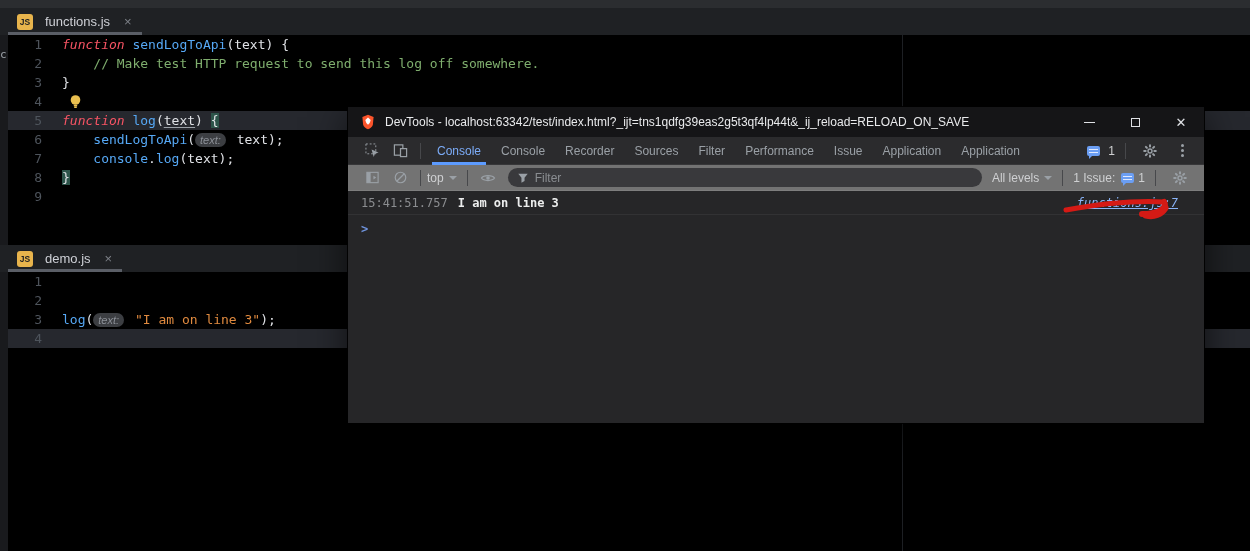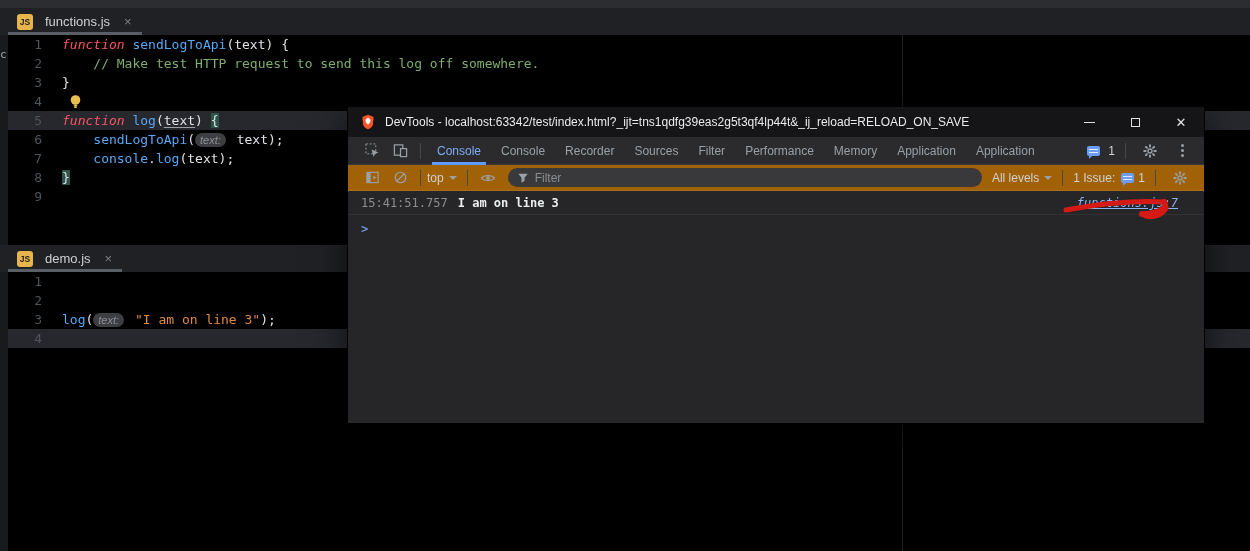--- a/index.html
+++ b/index.html
@@ -71,21 +71,21 @@
   .bubble { position:relative; width:13px; height:10px; background:#6b9ef3; border-radius:2px; }
   .bubble::before { content:""; position:absolute; left:2px; bottom:-3px;
                     border:3px solid transparent; border-top-color:#6b9ef3; border-left-color:#6b9ef3; }
   .bubble i { position:absolute; left:2px; right:2px; height:1px; background:#dfe9ff; display:block; }
   .bubble i.l1 { top:3px; } .bubble i.l2 { top:6px; }
   .badge-num { font-size:12px; color:#cfd0d2; margin-left:4px; }
 
   .kebab { display:flex; flex-direction:column; gap:2px; align-items:center; }
   .kebab b { width:3px; height:3px; border-radius:50%; background:#9aa0a6; }
 
-  .dt-toolbar { display:flex; align-items:center; height:26px; background:#a16207; padding:0 10px;
+  .dt-toolbar { display:flex; align-items:center; height:26px; background:#737373; padding:0 10px;
                 border-bottom:1px solid rgba(255,255,255,.08); }
   .caret-down { width:0; height:0; border:4px solid transparent; border-top-color:#9aa0a6;
                 margin-left:5px; margin-top:4px; display:inline-block; }
   .dt-text { font-size:12px; color:#cfd0d2; }
   .filter-pill { flex:1; display:flex; align-items:center; gap:6px; height:19px; margin:0 10px 0 6px;
                  background:#39393c; border-radius:10px; padding:0 9px; }
   .filter-pill input { flex:1; background:transparent; border:none; outline:none;
                        color:#cfd0d2; font-size:12px; font-family:"Liberation Sans",sans-serif; }
   .filter-pill input::placeholder { color:#8a8d91; }
   .dt-toolbar-right { display:flex; align-items:center; }
@@ -185,21 +185,21 @@
         </svg>
       </span>
       <span class="vdiv"></span>
       <span id="dt-tabs" style="display:flex;align-items:center;height:28px;">
           <span class="dt-tab active">Console</span>
           <span class="dt-tab">Console</span>
           <span class="dt-tab">Recorder</span>
           <span class="dt-tab">Sources</span>
           <span class="dt-tab">Filter</span>
           <span class="dt-tab">Performance</span>
-          <span class="dt-tab">Memory</span>
+          <span class="dt-tab">Issue</span>
           <span class="dt-tab">Application</span>
           <span class="dt-tab">Application</span>
         </span>
       <span class="dt-tab-right">
         <span class="bubble">
             <i class="l1"></i>
             <i class="l2"></i>
           </span>
         <span class="badge-num">1</span>
         <span class="vdiv"></span>

